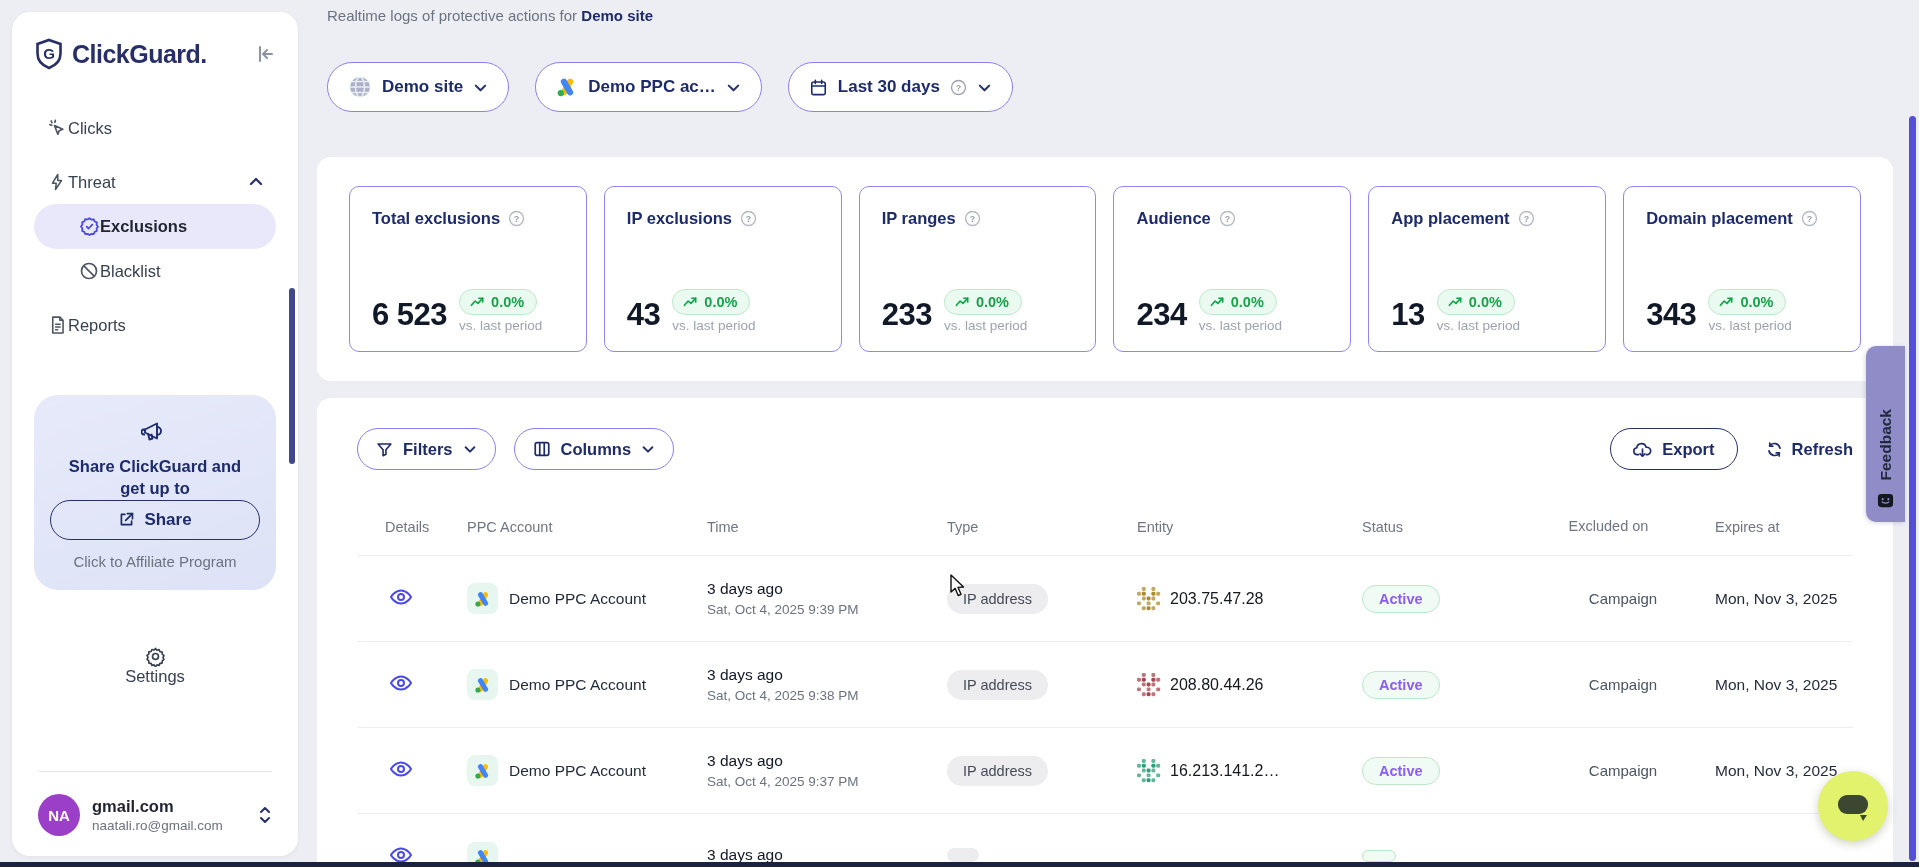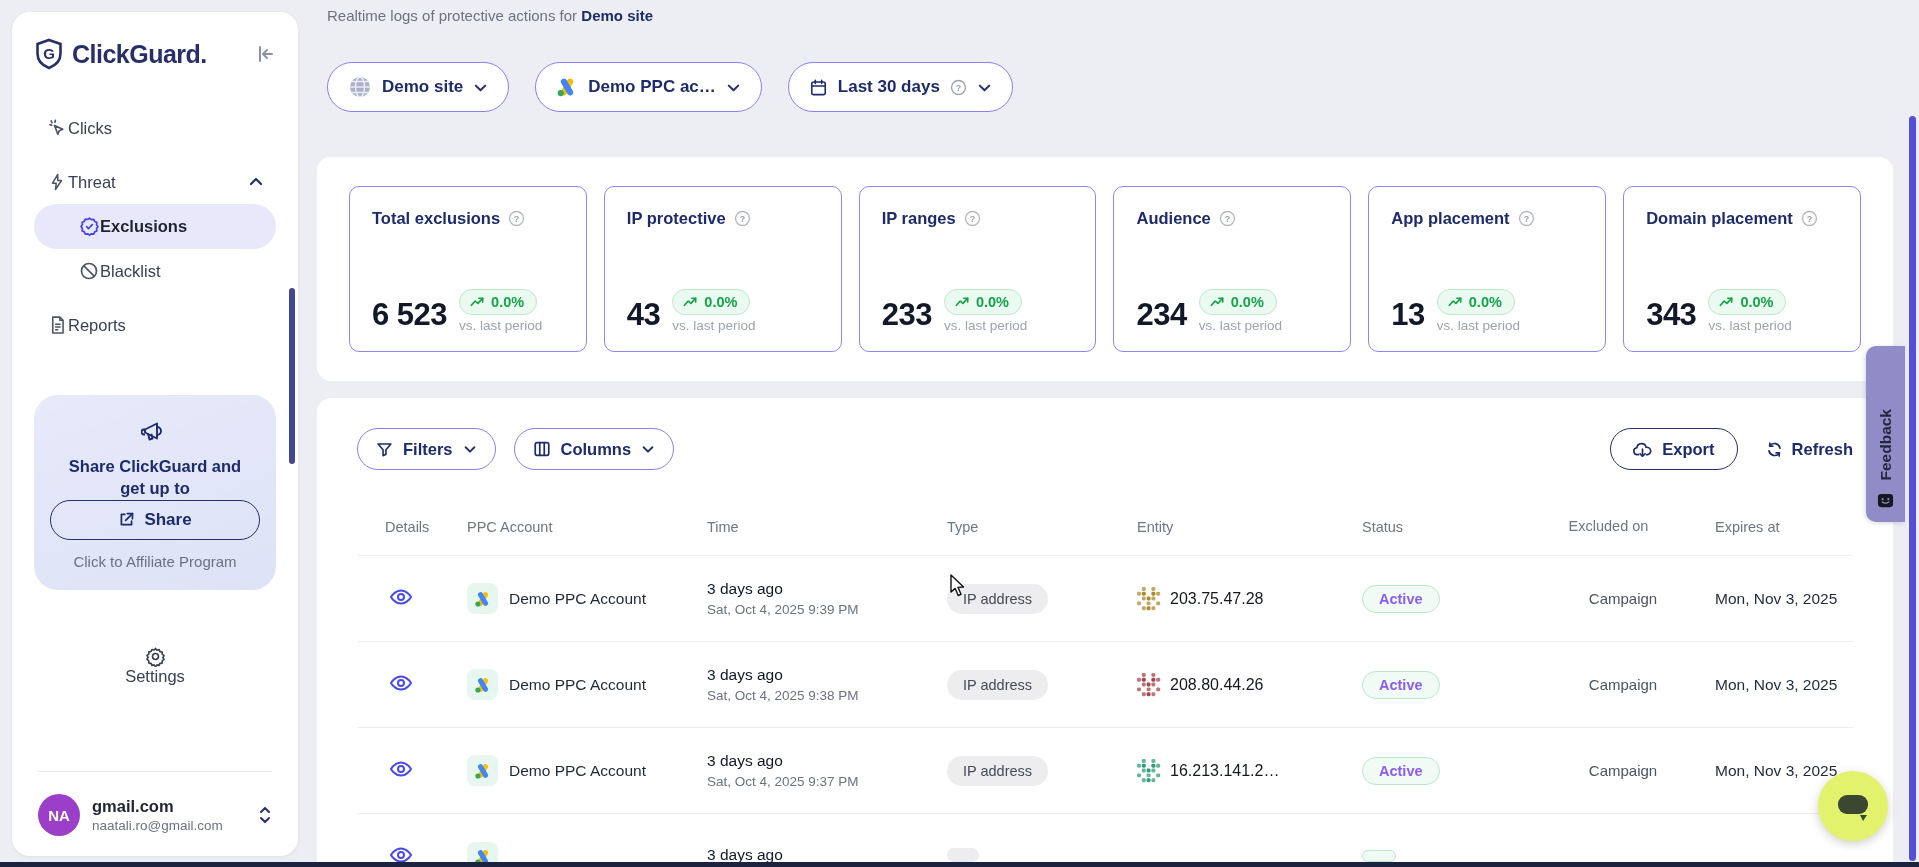--- a/index.html
+++ b/index.html
@@ -368,21 +368,21 @@
             </span>
             <span>0.0%</span>
           </span>
           <span class="stat-caption">vs. last period</span>
         </span>
       </div>
     </div>
 
     <div class="stat">
       <div class="stat-title">
-        <span>IP protective</span>
+        <span>IP exclusions</span>
         <span>
           <svg width="17" height="17" viewBox="0 0 20 20">
             <circle cx="10" cy="10" r="8.2" fill="none" stroke="#b3b8c2" stroke-width="1.6"></circle>
             <text x="10" y="14" text-anchor="middle" font-size="10.5" fill="#9ca3af" font-family="Liberation Sans, sans-serif">?</text>
           </svg>
         </span>
       </div>
       <div class="stat-bottom">
         <span class="stat-value">43</span>
         <span class="stat-delta-wrap">

